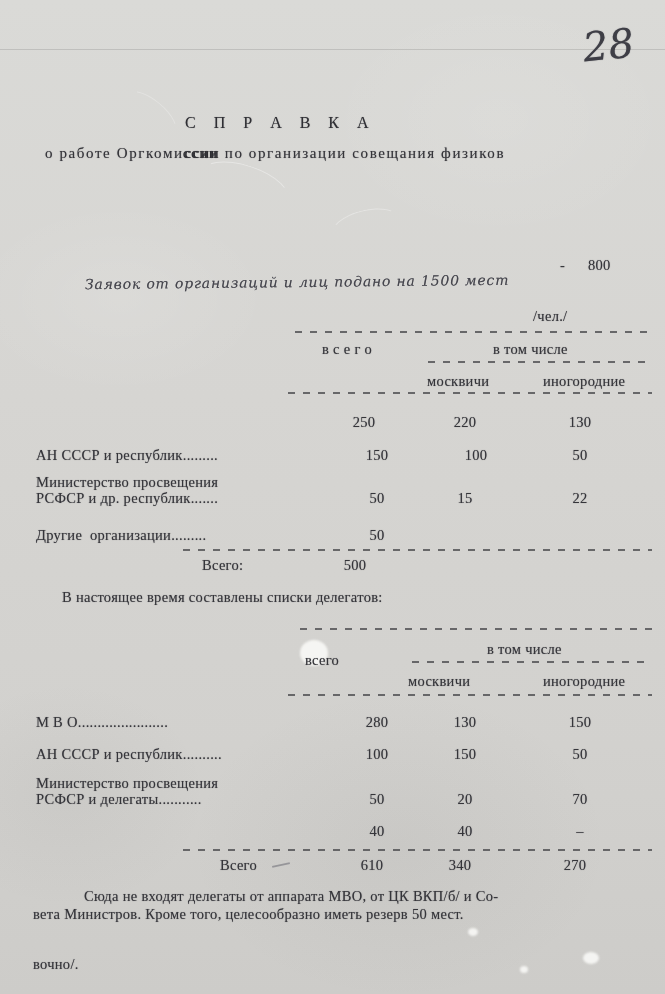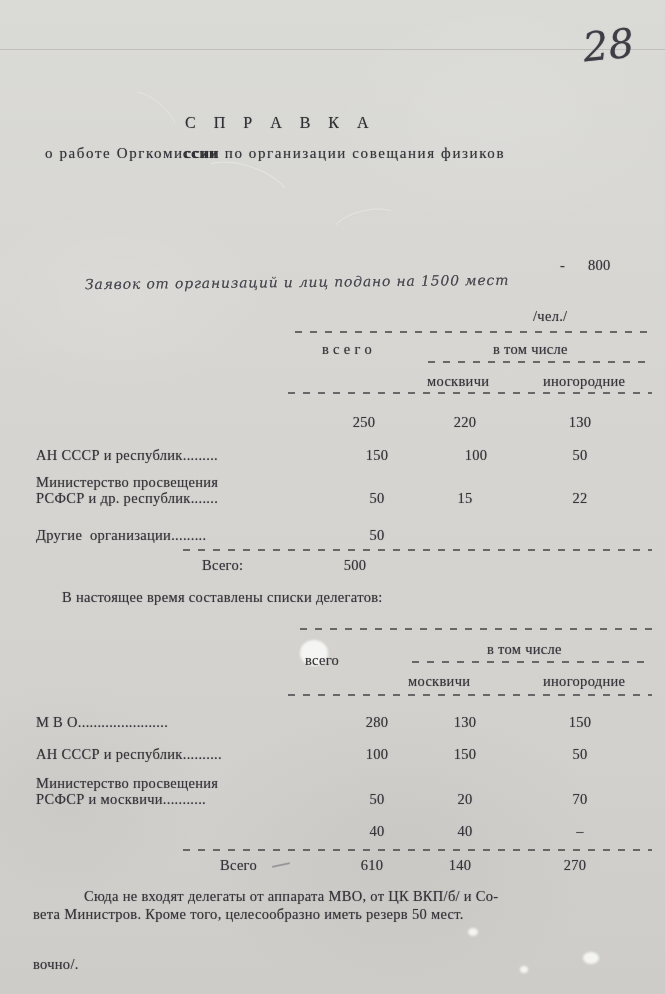--- a/index.html
+++ b/index.html
@@ -126,33 +126,33 @@
   <div class="t num" style="left:332px;top:714px">280</div>
   <div class="t num" style="left:420px;top:714px">130</div>
   <div class="t num" style="left:535px;top:714px">150</div>
 
   <div class="t" style="left:36px;top:746px">АН СССР и республик..........</div>
   <div class="t num" style="left:332px;top:746px">100</div>
   <div class="t num" style="left:420px;top:746px">150</div>
   <div class="t num" style="left:535px;top:746px">50</div>
 
   <div class="t" style="left:36px;top:775px">Министерство просвещения</div>
-  <div class="t" style="left:36px;top:791px">РСФСР и москвичи...........</div>
+  <div class="t" style="left:36px;top:791px">РСФСР и делегаты...........</div>
   <div class="t num" style="left:332px;top:791px">50</div>
   <div class="t num" style="left:420px;top:791px">20</div>
   <div class="t num" style="left:535px;top:791px">70</div>
 
   <div class="t num" style="left:332px;top:823px">40</div>
   <div class="t num" style="left:420px;top:823px">40</div>
   <div class="t num" style="left:535px;top:823px">–</div>
 
   <div class="dash" style="left:183px;top:849px;width:469px"></div>
   <div class="t" style="left:220px;top:857px">Всего</div>
   <div class="pencil-mark" style="left:272px;top:864px;width:18px"></div>
   <div class="t num" style="left:327px;top:857px">610</div>
-  <div class="t num" style="left:415px;top:857px">140</div>
+  <div class="t num" style="left:415px;top:857px">340</div>
   <div class="t num" style="left:530px;top:857px">270</div>
 
   <div class="t" style="left:84px;top:888px">Сюда не входят делегаты от аппарата МВО, от ЦК ВКП/б/ и Со-</div>
   <div class="t" style="left:33px;top:906px">вета Министров. Кроме того, целесообразно иметь резерв 50 мест.</div>
   <div class="t" style="left:33px;top:956px">вочно/.</div>
 
 </div>
 
 </body></html>

